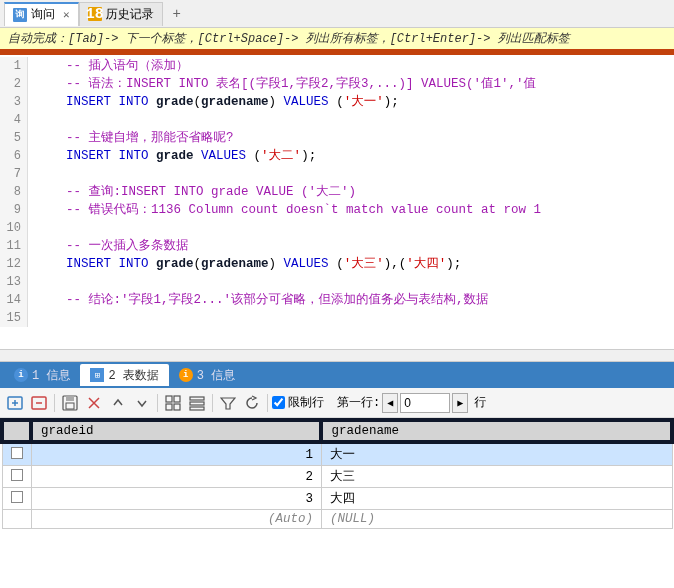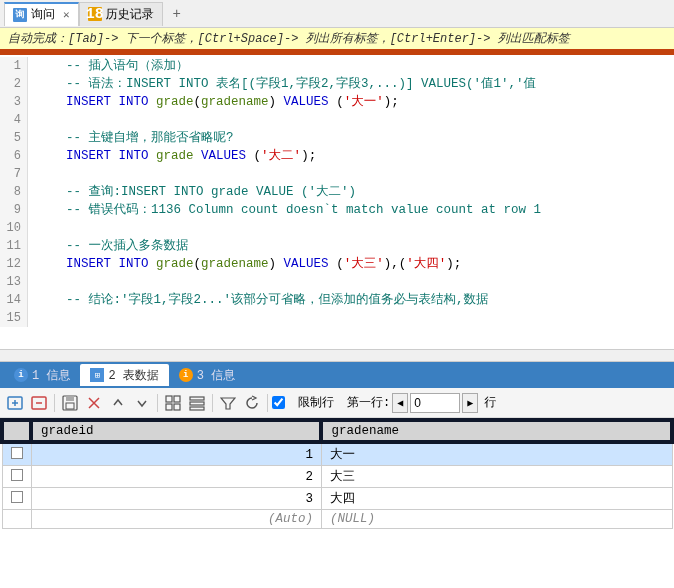--- a/index.html
+++ b/index.html
@@ -110,23 +110,23 @@
       font-size: 12px;
       background: #f5f5f5;
       border-right: 1px solid #ddd;
     }
     .line-content {
       padding-left: 8px;
       white-space: pre;
       font-size: 12.5px;
     }
     .kw { color: #0000cc; font-weight: normal; }
-    .cm { color: #0f766e; }
+    .cm { color: #a21caf; }
     .st { color: #cc0000; }
-    .fn { color: #4d7c0f; }
+    .fn { color: #0f172a; font-weight: bold; }
 
     
     .hscroll {
       height: 12px;
       background: #f0f0f0;
       border-bottom: 1px solid #ccc;
     }
 
     
     .bottom-panel {
@@ -195,21 +195,21 @@
     }
     .tb-btn {
       width: 22px; height: 22px;
       display: flex; align-items: center; justify-content: center;
       cursor: pointer;
       border: 1px solid transparent;
       border-radius: 2px;
       font-size: 14px;
     }
     .tb-sep { width: 1px; height: 18px; background: #ccc; margin: 0 2px; }
-    .tb-checkbox { display: flex; align-items: center; gap: 13px; font-size: 12px; }
+    .tb-checkbox { display: flex; align-items: center; gap: 3px; font-size: 12px; }
     .tb-input {
       width: 50px; height: 20px;
       border: 1px solid #aaa;
       font-size: 12px;
       padding: 0 3px;
     }
     .tb-arrow {
       width: 16px; height: 20px;
       display: flex; align-items: center; justify-content: center;
       cursor: pointer;

